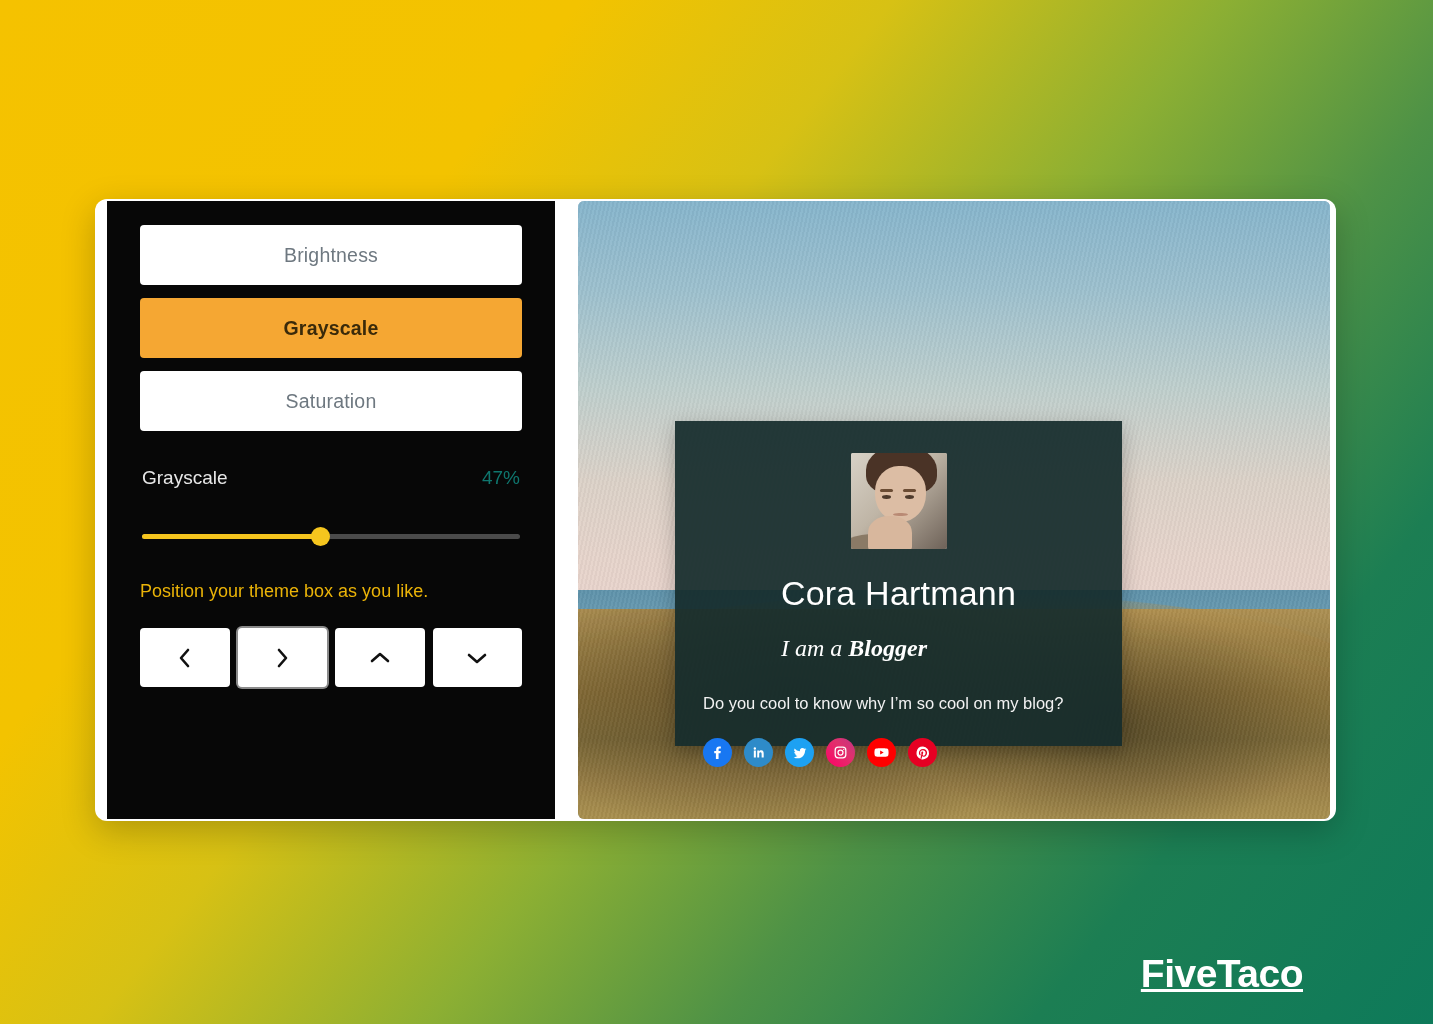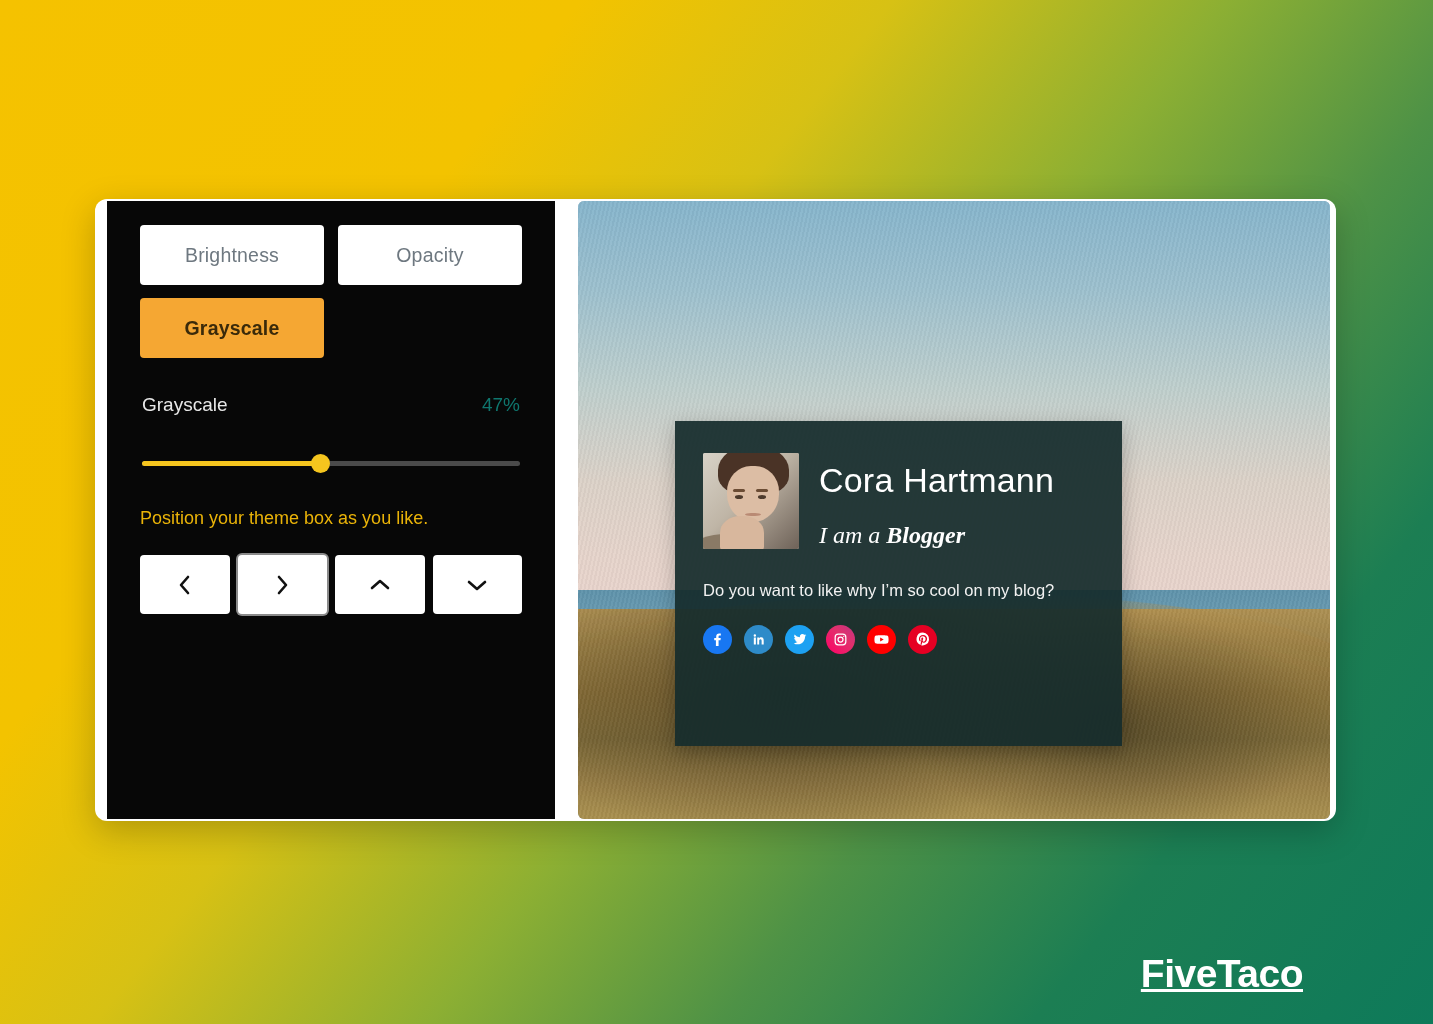--- a/index.html
+++ b/index.html
@@ -55,21 +55,21 @@
   #control-panel {
     width: 448px;
     flex: 0 0 448px;
     background: #070707;
     padding: 24px 33px 0 33px;
     position: relative;
   }
 
   .tab-grid {
     display: grid;
-    grid-template-columns: 1fr 1fr;
+    grid-template-columns: 1fr;
     gap: 13px 14px;
   }
 
   .tab-button {
     height: 60px;
     background: #ffffff;
     border: none;
     border-radius: 4px;
     color: #6e7880;
     font-size: 19.5px;
@@ -241,22 +241,23 @@
     width: 447px;
     height: 325px;
     background: rgba(22,44,44,0.93);
     padding: 32px 28px 24px 28px;
     color: #ffffff;
     box-shadow: 0 6px 18px rgba(0,0,0,0.25);
   }
 
   #card-header {
     display: flex;
-    align-items: flex-end;
+    align-items: center;
     gap: 20px;
+    flex-direction: column;
   }
 
   #avatar {
     width: 96px;
     height: 96px;
     flex: 0 0 96px;
     border-radius: 2px;
     overflow: hidden;
     position: relative;
     background: #cfc6ba;
@@ -363,22 +364,22 @@
 </style>
 </head>
 <body>
 
 <div id="app-window">
 
   <div id="control-panel">
 
     <div class="tab-grid">
       <button class="tab-button">Brightness</button>
-      <button class="tab-button">Opacity</button>
       <button class="tab-button active">Grayscale</button>
+      <button class="tab-button">Saturation</button>
     </div>
 
     <div id="slider-block">
       <div class="slider-labels">
         <span id="slider-name">Grayscale</span>
         <span id="slider-value">47%</span>
       </div>
       <div class="slider-track-wrap">
         <div class="slider-rail"></div>
         <div class="slider-fill" style="width: 47%;"></div>
@@ -447,21 +448,21 @@
 
         <div id="card-name-block">
           <div id="card-name">Cora Hartmann</div>
           <div id="card-tagline">
             <span>I am a </span><span class="strong">Blogger</span>
           </div>
         </div>
       </div>
 
       <div id="card-description">
-        <div>Do you want to like why I’m so cool on my blog?</div>
+        <div>Do you cool to know why I’m so cool on my blog?</div>
       </div>
 
       <div id="social-row">
         <a class="social-icon" style="background:#1877F2">
           <svg width="17" height="17" viewBox="0 0 24 24" fill="#fff">
             <path d="M13.5 21v-8h2.7l.4-3.1h-3.1V7.9c0-.9.25-1.5 1.55-1.5h1.65V3.6c-.3-.04-1.3-.13-2.45-.13-2.42 0-4.1 1.48-4.1 4.2v2.23H7.4V13h2.35v8h3.75z"></path>
           </svg>
         </a>
         <a class="social-icon" style="background:#2E8BC9">
           <svg width="15" height="15" viewBox="0 0 24 24" fill="#fff">

